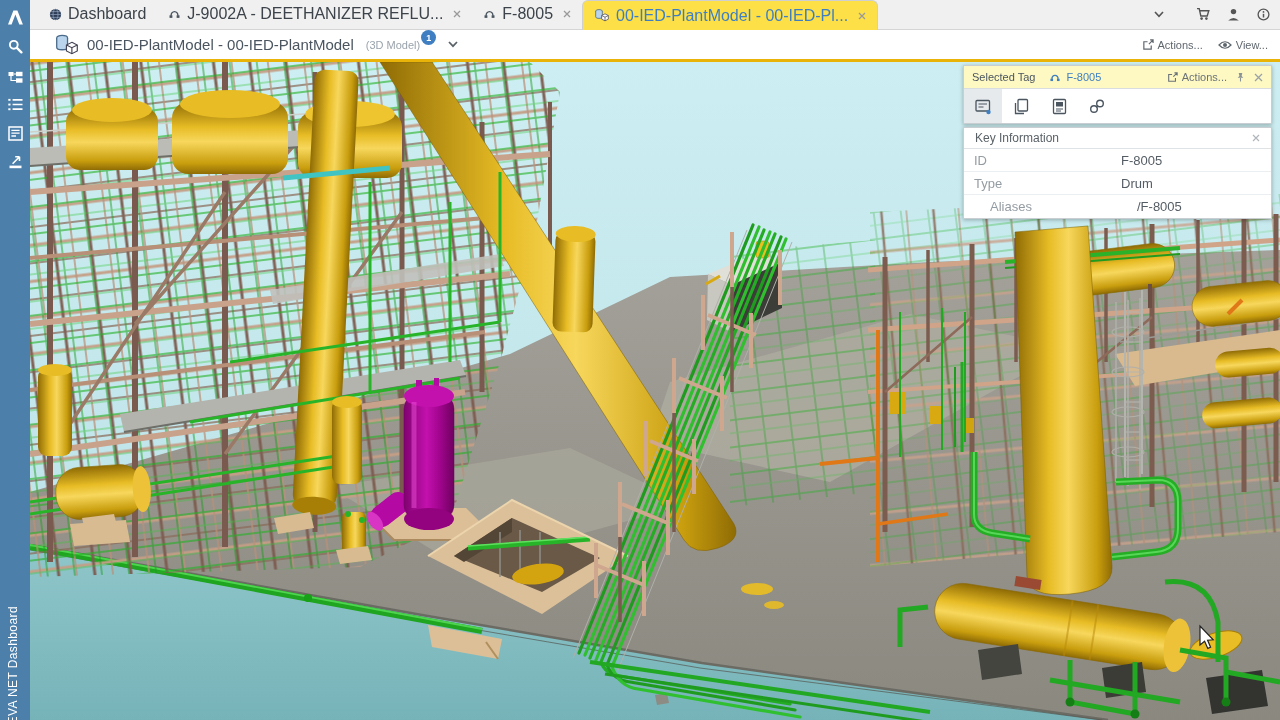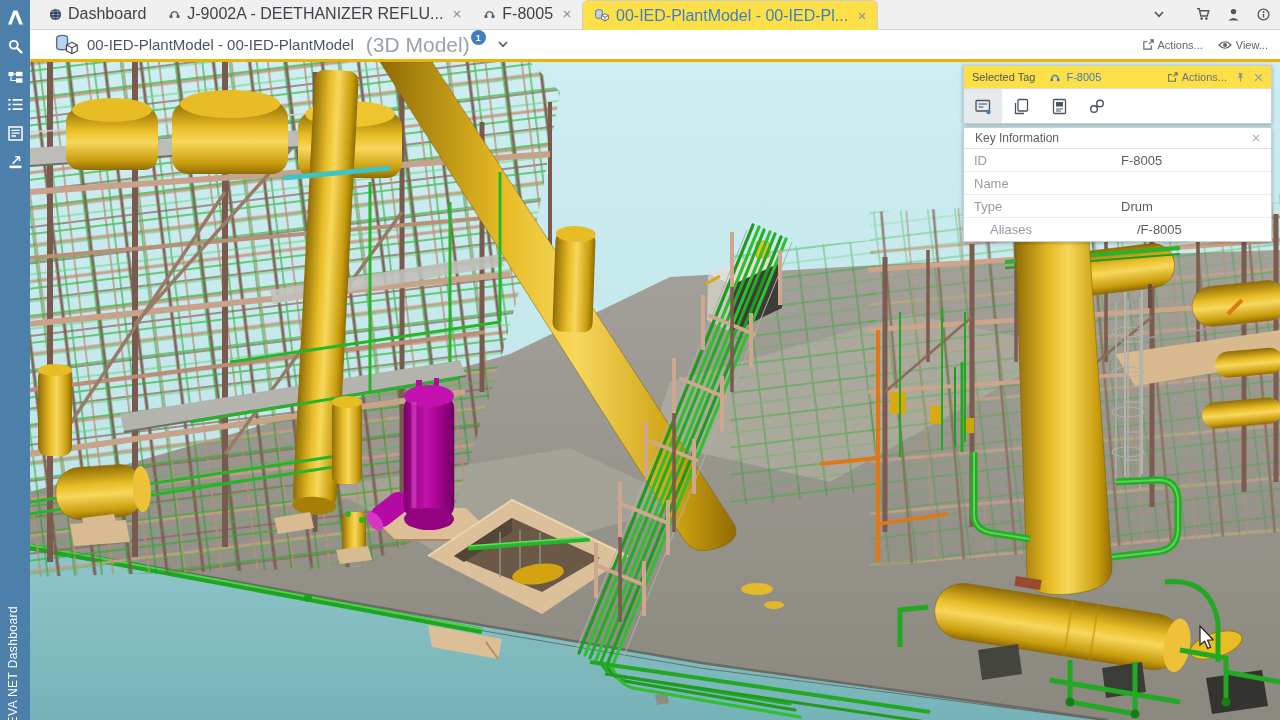--- a/index.html
+++ b/index.html
@@ -19,34 +19,34 @@
   .tab { height:30px; display:flex; align-items:center; gap:6px; padding:0 11px; font-size:16px; color:#3c434a; cursor:pointer; white-space:nowrap; }
   .tab .x { display:flex; margin-left:4px; }
   .tab.active { background:#fde047; border:1px solid #cfcfcf; border-bottom:none; border-radius:6px 6px 0 0; color:#3f7fc1; margin-bottom:-1px; position:relative; z-index:2; }
   .tabbar-right { margin-left:auto; display:flex; align-items:center; height:30px; padding-right:2px; color:#5a5a5a; }
   .tbtn { width:30px; height:30px; display:flex; align-items:center; justify-content:center; cursor:pointer; }
   .tbtn.overflow { margin-right:14px; }
 
   
   .titlebar { height:32px; background:#fff; display:flex; align-items:center; padding:0 12px 0 24px; border-bottom:3px solid #eab308; z-index:20;justify-content:center; }
   .t-title { font-size:15px; color:#4a5560; margin-left:7px; }
-  .t-sub { font-size:21px; color:#9aa3ab; margin-left:12px; }
+  .t-sub { font-size:11px; color:#9aa3ab; margin-left:12px; }
   .badge { min-width:15px; height:15px; border-radius:8px; background:#3f7fc1; color:#fff; font-size:9px; font-weight:bold; display:flex; align-items:center; justify-content:center; padding:0 4px; margin:-14px 0 0 1px; }
   .t-chev { margin-left:12px; display:flex; cursor:pointer; }
   .titlebar-right { margin-left:auto; display:flex; align-items:center; gap:15px; font-size:11px; color:#5f676e; }
   .action-btn { display:flex; align-items:center; gap:4px; cursor:pointer; }
 
   
   .viewport { position:relative; flex:1; overflow:hidden; background:#c5e8ec; }
   .scene { position:absolute; left:0; top:0; }
 
   
   .float-card { position:absolute; width:309px; left:933px; background:#fff; border:1px solid #c9ced2; box-shadow:0 1px 4px rgba(0,0,0,.28); }
   .panel { top:3px; }
-  .panel-header { height:23px; background:#fde047; border-bottom:1px solid #d9dde0; display:flex; align-items:center; padding:0 8px; font-size:11px; color:#4a5560; }
+  .panel-header { height:23px; background:#fef9c3; border-bottom:1px solid #d9dde0; display:flex; align-items:center; padding:0 8px; font-size:11px; color:#4a5560; }
   .ph-title { margin-right:14px; }
   .tag-link { color:#3f7fc1; margin-left:5px; cursor:pointer; }
   .ph-right { margin-left:auto; display:flex; align-items:center; gap:9px; color:#6a7278; }
   .ph-actions { display:flex; align-items:center; gap:4px; cursor:pointer; }
   .panel-toolbar { height:34px; display:flex; background:#fff; }
   .ptool { width:38px; display:flex; align-items:center; justify-content:center; cursor:pointer; position:relative; }
   .ptool.selected { background:#e6eaed; }
   .keyinfo { top:65px; }
   .ki-header { height:21px; display:flex; align-items:center; padding:0 11px; font-size:12px; color:#5a6268; border-bottom:1px solid #dfe3e5; }
   .ki-close { margin-left:auto; display:flex; cursor:pointer; }
@@ -602,24 +602,20 @@
               <svg width="8" height="8" viewBox="0 0 8 8">
                 <path d="M1,1 L7,7 M7,1 L1,7" stroke="#b0b6bb" stroke-width="1.2"></path>
               </svg>
             </span>
         </div>
         <div class="ki-row">
           <span class="ki-label">ID</span>
           <span class="ki-value">F-8005</span>
         </div>
         <div class="ki-row">
-          <span class="ki-label">Name</span>
-          <span class="ki-value"></span>
-        </div>
-        <div class="ki-row">
           <span class="ki-label">Type</span>
           <span class="ki-value">Drum</span>
         </div>
         <div class="ki-row">
           <span class="ki-label">Aliases</span>
           <span class="ki-value">/F-8005</span>
         </div>
       </div>
 
     </div>

